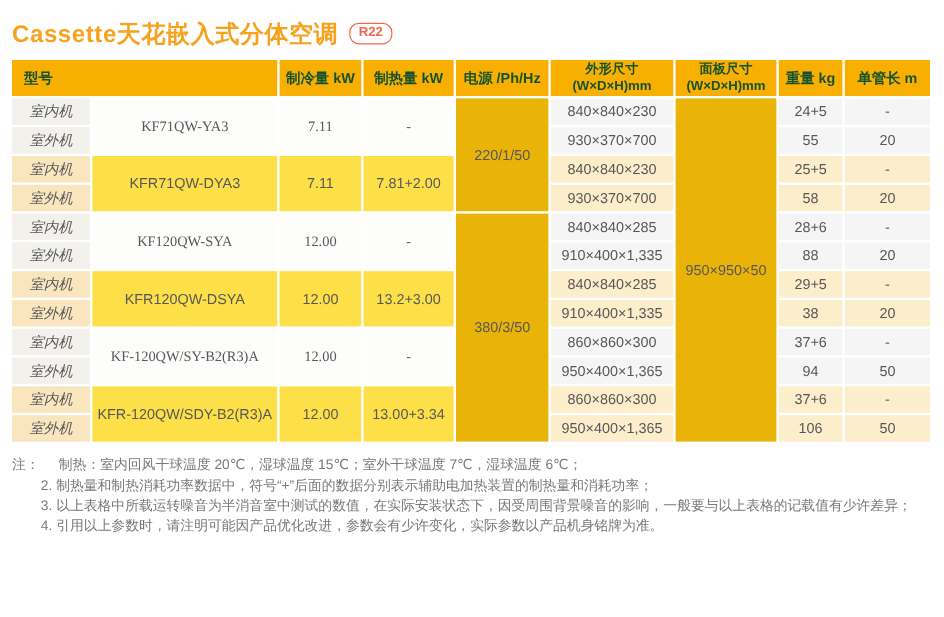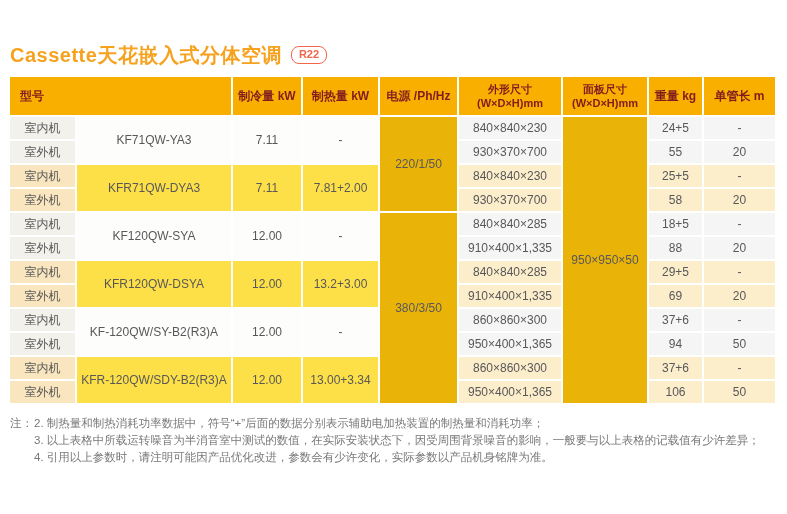--- a/index.html
+++ b/index.html
@@ -1,48 +1,48 @@
 <!DOCTYPE html>
 <html><head>
 <meta charset="utf-8">
 <style>
   html,body{margin:0;padding:0;}
   body{
     width:787px;height:514px;background:#ffffff;
     font-family:"Liberation Sans","DejaVu Sans",sans-serif;
     color:#58585a;overflow:hidden;
   }
-  .page{padding:14px 6px 0 8px;margin-top:27px;}
+  .page{padding:14px 6px 0 8px;}
   .title-bar{display:flex;align-items:center;height:28px;margin-left:2px;}
   .title-text{
     font-size:20px;color:#f7a21e;letter-spacing:0.5px;font-weight:bold;
   }
   .badge{
     display:inline-block;margin-left:9px;
     border:1.5px solid #f2664b;color:#f2664b;border-radius:8px;
     font-size:11px;font-weight:bold;padding:1px 7px 2px 7px;line-height:13px;
   }
   table.spec{
     border-collapse:separate;border-spacing:2px;
     table-layout:fixed;margin-top:6px;
   }
   table.spec td{
     font-size:12px;text-align:center;vertical-align:middle;
     height:22px;padding:0 2px;overflow:hidden;
   }
   tr.hdr td{
-    background:#f9af00;color:#7f1d1d;font-weight:bold;
-    height:38px;font-size:12px;
+    background:#f9af00;color:#14532d;font-weight:bold;
+    height:30px;font-size:12px;
   }
   tr.hdr td.model-hdr{text-align:left;padding-left:10px;}
   tr.hdr td.two-line{white-space:pre-line;font-size:11px;line-height:14px;}
-  td.lbl{text-align:left;padding-left:10px;}
+  td.lbl{text-align:left;padding-left:10px;font-style:italic;}
   td.model{text-align:left;padding-left:8px;}
   tr.lt td.lbl{background:#f3f1eb;}
-  tr.lt td.cell-a{background:#fdfdfb;}
+  tr.lt td.cell-a{background:#fdfdfb;font-family:Liberation Serif, serif;}
   tr.lt td.cell-b{background:#f5f5f6;}
   tr.cr td.lbl{background:#f9e5be;}
   tr.cr td.cell-a{background:#fde047;}
   tr.cr td.cell-b{background:#fcedcb;}
   td.span-cell{background:#eab308;}
   .notes{
     position:relative;margin:10px 0 0 2px;
     font-size:11.5px;color:#787878;line-height:17px;
   }
   .note-prefix{position:absolute;left:0;top:0;}
@@ -120,21 +120,21 @@
       <td class="cell-b">20</td>
     </tr>
 
     <tr class="lt">
       <td class="lbl">室内机</td>
       <td class="model cell-a" rowspan="2">KF120QW-SYA</td>
       <td class="cell-a" rowspan="2">12.00</td>
       <td class="cell-a" rowspan="2">-</td>
       <td class="span-cell" rowspan="8">380/3/50</td>
       <td class="cell-b">840×840×285</td>
-      <td class="cell-b">18+5</td>
+      <td class="cell-b">28+6</td>
       <td class="cell-b">-</td>
     </tr>
     <tr class="lt">
       <td class="lbl">室外机</td>
       <td class="cell-b">910×400×1,335</td>
       <td class="cell-b">88</td>
       <td class="cell-b">20</td>
     </tr>
 
     <tr class="cr">
@@ -142,21 +142,21 @@
       <td class="model cell-a" rowspan="2">KFR120QW-DSYA</td>
       <td class="cell-a" rowspan="2">12.00</td>
       <td class="cell-a" rowspan="2">13.2+3.00</td>
       <td class="cell-b">840×840×285</td>
       <td class="cell-b">29+5</td>
       <td class="cell-b">-</td>
     </tr>
     <tr class="cr">
       <td class="lbl">室外机</td>
       <td class="cell-b">910×400×1,335</td>
-      <td class="cell-b">69</td>
+      <td class="cell-b">38</td>
       <td class="cell-b">20</td>
     </tr>
 
     <tr class="lt">
       <td class="lbl">室内机</td>
       <td class="model cell-a" rowspan="2">KF-120QW/SY-B2(R3)A</td>
       <td class="cell-a" rowspan="2">12.00</td>
       <td class="cell-a" rowspan="2">-</td>
       <td class="cell-b">860×860×300</td>
       <td class="cell-b">37+6</td>
@@ -182,18 +182,19 @@
       <td class="lbl">室外机</td>
       <td class="cell-b">950×400×1,365</td>
       <td class="cell-b">106</td>
       <td class="cell-b">50</td>
     </tr>
   </tbody>
     </table>
 
   <div class="notes">
     <span class="note-prefix">注：</span>
+    <div class="nsub">制热：室内回风干球温度 20℃，湿球温度 15℃；室外干球温度 7℃，湿球温度 6℃；</div>
     <div class="nline">2. 制热量和制热消耗功率数据中，符号“+”后面的数据分别表示辅助电加热装置的制热量和消耗功率；</div>
     <div class="nline">3. 以上表格中所载运转噪音为半消音室中测试的数值，在实际安装状态下，因受周围背景噪音的影响，一般要与以上表格的记载值有少许差异；</div>
     <div class="nline">4. 引用以上参数时，请注明可能因产品优化改进，参数会有少许变化，实际参数以产品机身铭牌为准。</div>
   </div>
 
 </div>
 
 </body></html>

